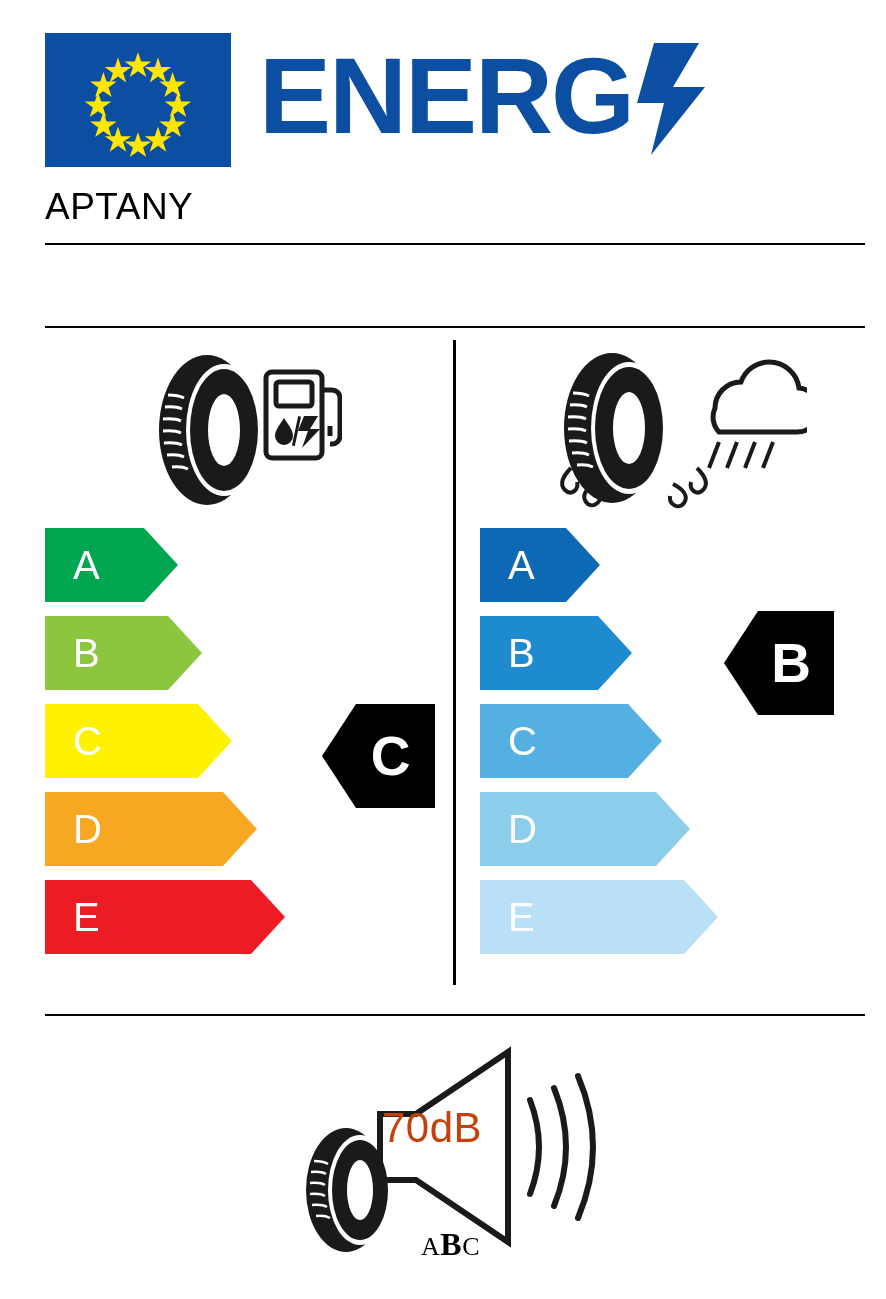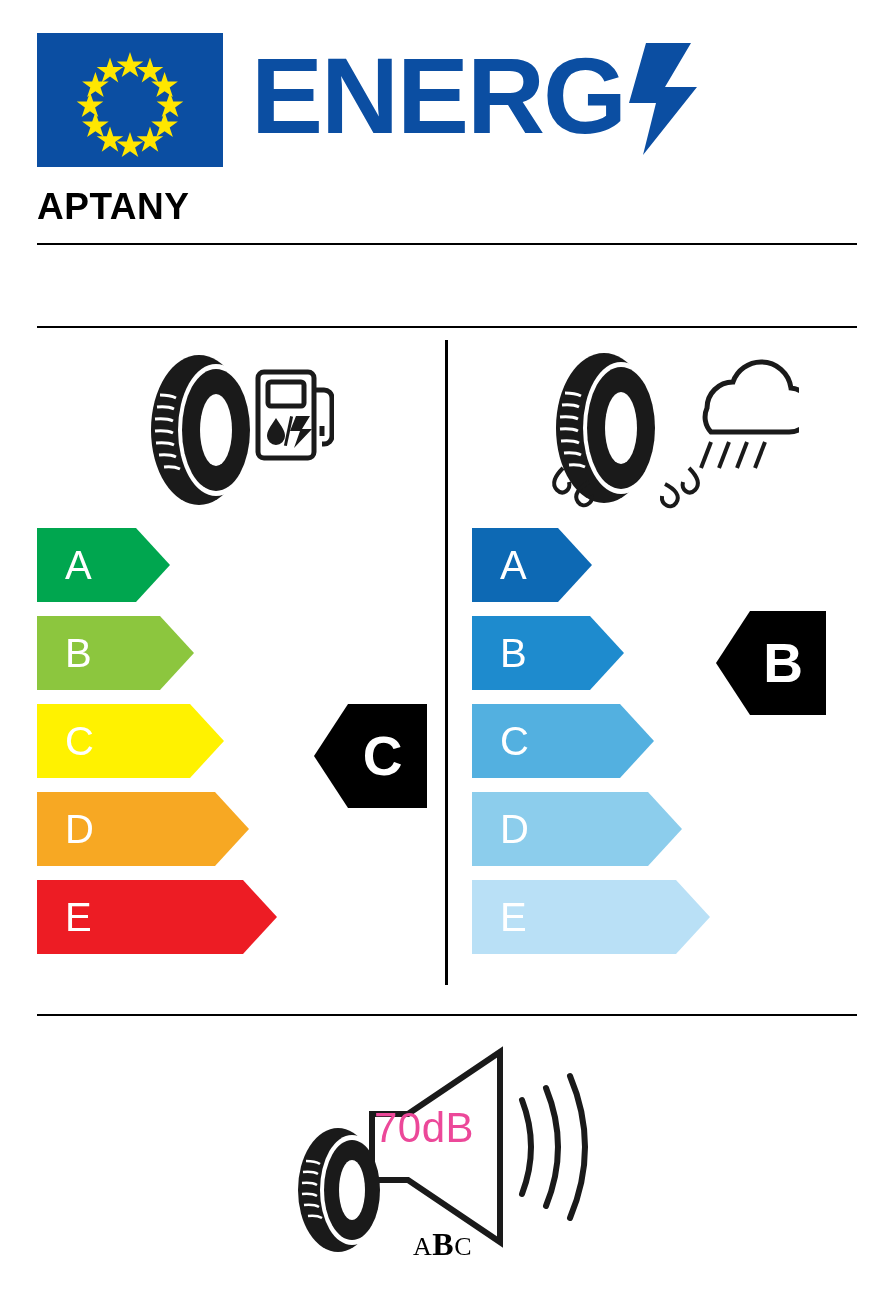--- a/index.html
+++ b/index.html
@@ -8,21 +8,21 @@
     background: #ffffff;
   }
   body {
     width: 886px; height: 1299px;
     font-family: "Liberation Sans", sans-serif;
     position: relative;
     overflow: hidden;
   }
   .label-root {
     position: absolute;
-    left: 4px; top: 0;
+    left: 12px; top: 0;
     width: 864px; height: 1299px;
   }
 
   
   .eu-flag {
     position: absolute;
     left: 33px; top: 33px;
     width: 186px; height: 134px;
     background: #0b4ea2;
   }
@@ -35,21 +35,21 @@
     display: flex;
     align-items: center;
   }
   .energ-word svg { display: block; }
 
   
   .brand {
     position: absolute;
     left: 33px; top: 188px;
     font-size: 37px;
-    font-weight: bold;
+    font-weight: normal;
     letter-spacing: 0.5px;
     color: #000;
     line-height: 1;
   }
   .rule {
     position: absolute;
     background: #000;
     height: 2px;
   }
   .rule-1 { left: 33px; top: 243px; width: 820px; }
@@ -123,21 +123,21 @@
   
   .noise-block {
     position: absolute;
     left: 286px; top: 1038px;
     width: 320px; height: 230px;
   }
   .noise-db {
     position: absolute;
     left: 370px; top: 1107px;
     font-size: 42px;
-    color: #ec4899;
+    color: #c2410c;
     line-height: 1;
     letter-spacing: 0.5px;
   }
   .noise-classes {
     position: absolute;
     left: 409px; top: 1228px;
     font-size: 26px;
     color: #000;
     line-height: 1;
     letter-spacing: 0.5px;

